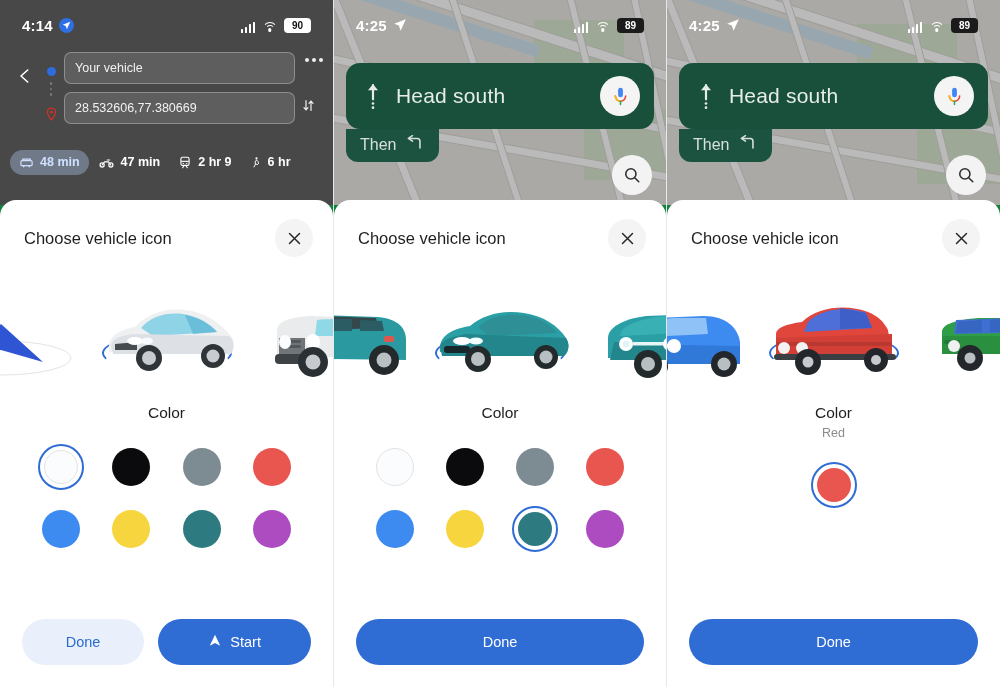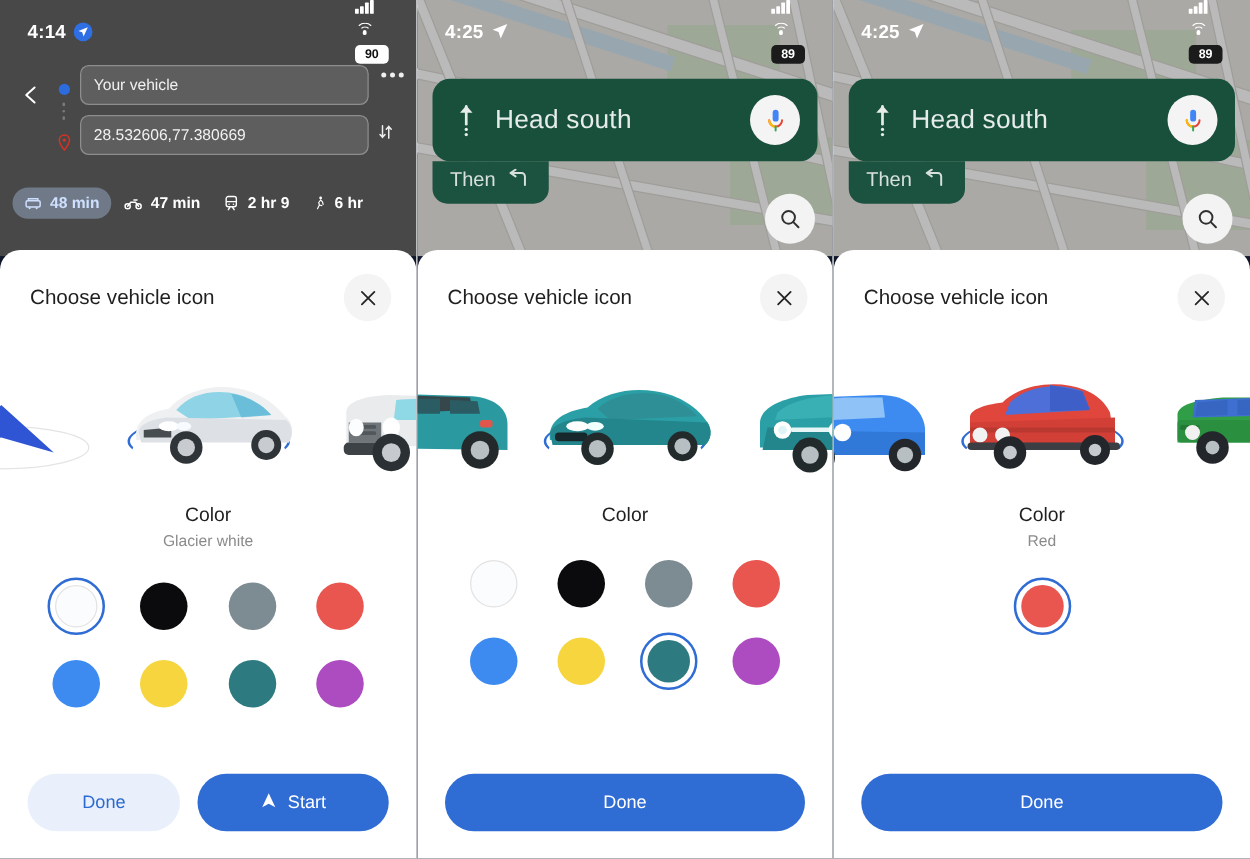--- a/index.html
+++ b/index.html
@@ -6,21 +6,21 @@
   html, body {
     width: 1000px; height: 687px;
     background: #ffffff;
     font-family: "Liberation Sans", sans-serif;
     overflow: hidden;
   }
   .strip { display: flex; width: 1000px; height: 687px; }
   .panel {
     position: relative;
     width: 333px; height: 687px;
-    background: #0f172a;
+    background: #15803d;
     overflow: hidden;
     flex: 0 0 auto;
   }
   .panel.p3 { width: 334px; }
   .panel + .panel { border-left: 1px solid #e8e8e8; }
 
   
   .backdrop { position: absolute; left: 0; top: 0; width: 100%; height: 205px; overflow: hidden; }
 
   .bg-dark { position: absolute; inset: 0; background: #6f6f6f; }
@@ -38,21 +38,21 @@
     position: absolute; left: 0; right: 0; top: 14px; height: 22px;
     display: flex; align-items: center; justify-content: space-between;
     padding: 0 22px; z-index: 6;
   }
   .sb-left { display: flex; align-items: center; gap: 6px; }
   .sb-time { font-size: 15px; font-weight: 700; color: #ffffff; letter-spacing: .2px; }
   .loc-arrow { width: 15px; height: 15px; display: inline-block; }
   .loc-arrow.blue-badge {
     background: #2f6fe4; border-radius: 50%; display:flex; align-items:center; justify-content:center;
   }
-  .sb-right { display: flex; align-items: flex-start; gap: 7px; flex-direction: column; }
+  .sb-right { display: flex; align-items: flex-end; gap: 7px; }
   .bars { display: flex; align-items: flex-end; gap: 1.5px; height: 11px; }
   .bars i { width: 2.5px; background: #fff; display: block; border-radius: .5px; }
   .bars i:nth-child(1){height:4px}.bars i:nth-child(2){height:6px}
   .bars i:nth-child(3){height:8.5px}.bars i:nth-child(4){height:11px}
   .wifi { width: 15px; height: 11px; position: relative; }
   .wifi span { position:absolute; left:50%; transform:translateX(-50%);
     border:1.7px solid #fff; border-bottom-color:transparent;
     border-left-color:transparent; border-right-color:transparent; border-radius:50%; }
   .wifi span.a { width:15px;height:15px;top:0 }
   .wifi span.b { width:9px;height:9px;top:3px }
@@ -347,21 +347,20 @@
                 <circle cx="58" cy="76" r="7.5" fill="#c6cace"></circle>
               <circle cx="130" cy="74" r="14" fill="#2b3034"></circle>
                 <circle cx="130" cy="74" r="7" fill="#c6cace"></circle>
             </svg>
           </div>
         </div>
       </div>
 
       <div class="colorsec">
         <div class="color-h">Color</div>
-        <div class="color-sub">Glacier white</div>
         <div class="swatch-grid g4">
           <div class="swatch-wrap sel">
               <span class="swatch ring" style="background:#fbfcfe"></span>
             </div>
           <div class="swatch-wrap">
               <span class="swatch" style="background:#0b0b0d"></span>
             </div>
           <div class="swatch-wrap">
               <span class="swatch" style="background:#7d8b93"></span>
             </div>

